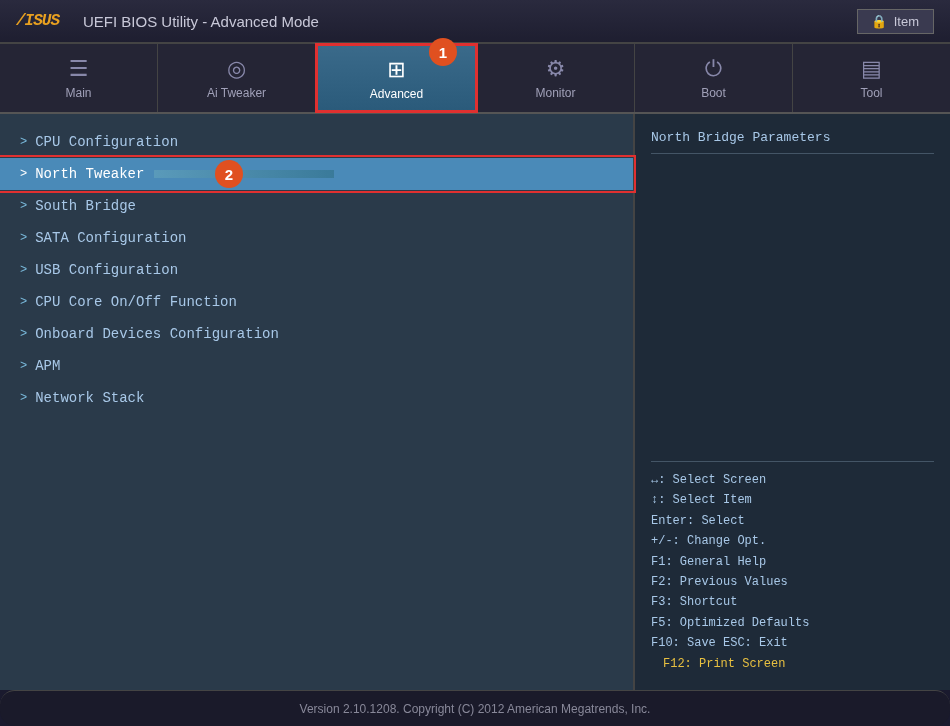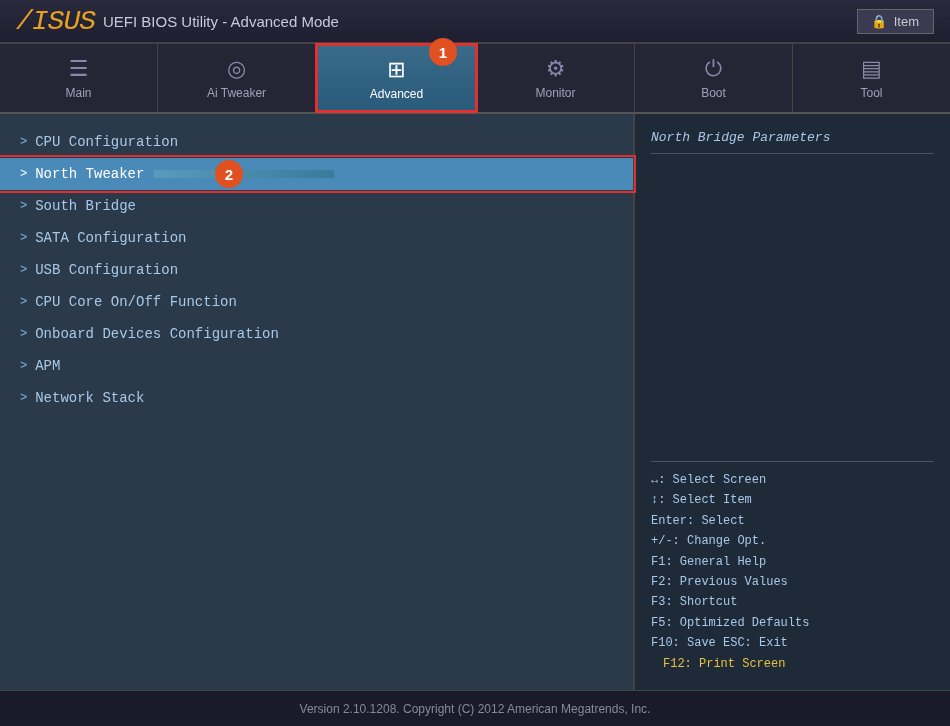--- a/index.html
+++ b/index.html
@@ -15,25 +15,25 @@
     .header {
       background: linear-gradient(180deg, #2a2a3e 0%, #1e1e30 100%);
       border-bottom: 2px solid #444;
       display: flex;
       align-items: center;
       padding: 0 16px;
       height: 44px;
     }
     .asus-logo {
       color: #e8a020;
-      font-size: 28px;
-      font-weight: normal;
+      font-size: 16px;
+      font-weight: bold;
       font-style: italic;
       letter-spacing: -1px;
-      margin-right: 8px;
+      margin-right: 24px;
     }
     .header-title {
       color: #c8c8d8;
       font-size: 15px;
       font-family: Arial, sans-serif;
     }
     .exit-btn {
       margin-left: auto;
       background: #3a3a50;
       border: 1px solid #666;
@@ -132,21 +132,20 @@
       flex: 1;
       background: #1e2a38;
       padding: 16px;
       display: flex;
       flex-direction: column;
     }
     .help-title {
       color: #a8c8e8;
       font-size: 13px;
       font-family: 'Courier New', monospace;
-      font-style: italic;
     }
     .help-divider {
       border: none;
       border-top: 1px solid #445566;
       margin: 8px 0;
     }
     .help-spacer { flex: 1; }
     .key-help {
       color: #a8c8e8;
       font-size: 12px;
@@ -162,20 +161,21 @@
     .footer {
       background: #1a1a2a;
       border-top: 1px solid #444;
       height: 36px;
       display: flex;
       align-items: center;
       justify-content: center;
       color: #888899;
       font-size: 12px;
       font-family: Arial, sans-serif;
+      border-radius: 15px;
     }
 
     
     .badge {
       position: absolute;
       border-radius: 50%;
       width: 28px;
       height: 28px;
       display: flex;
       align-items: center;

